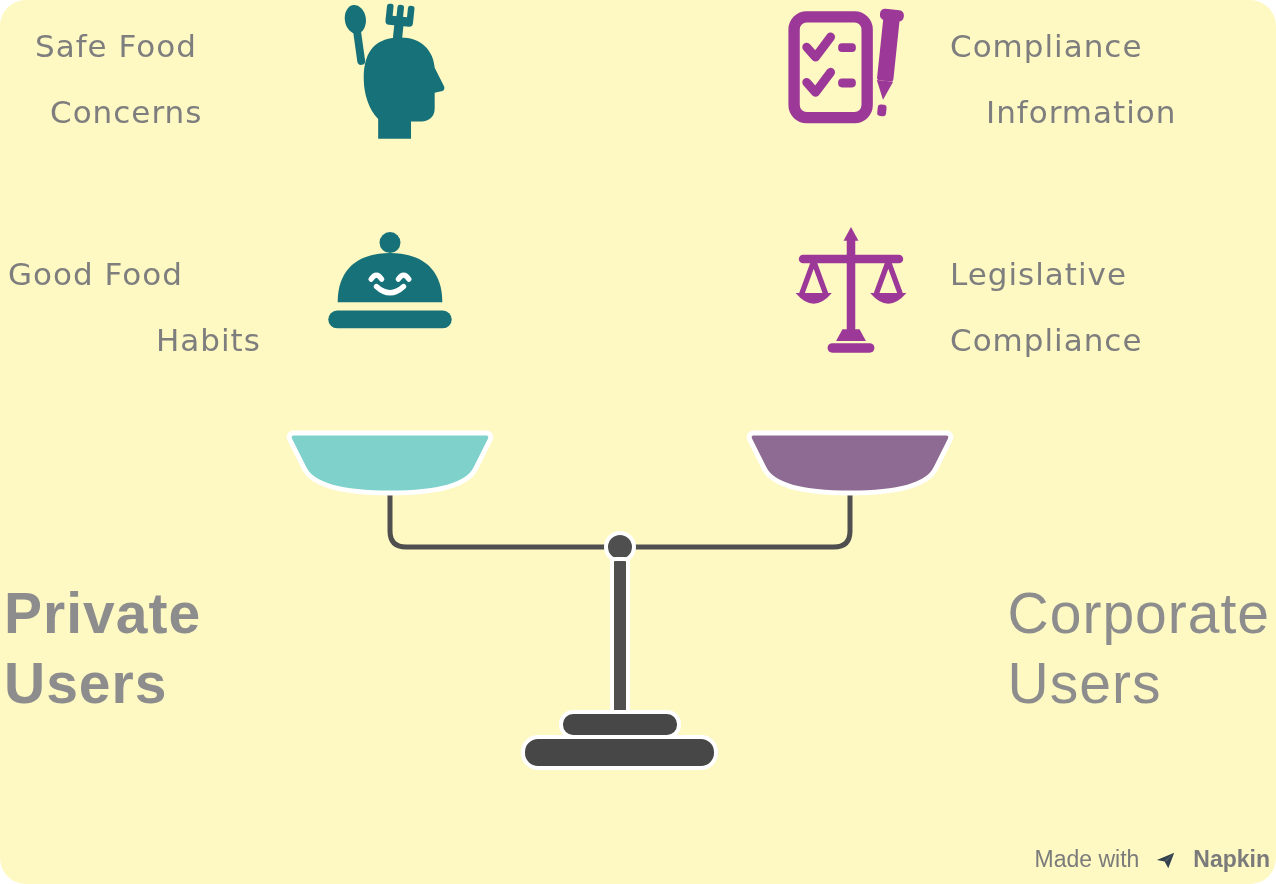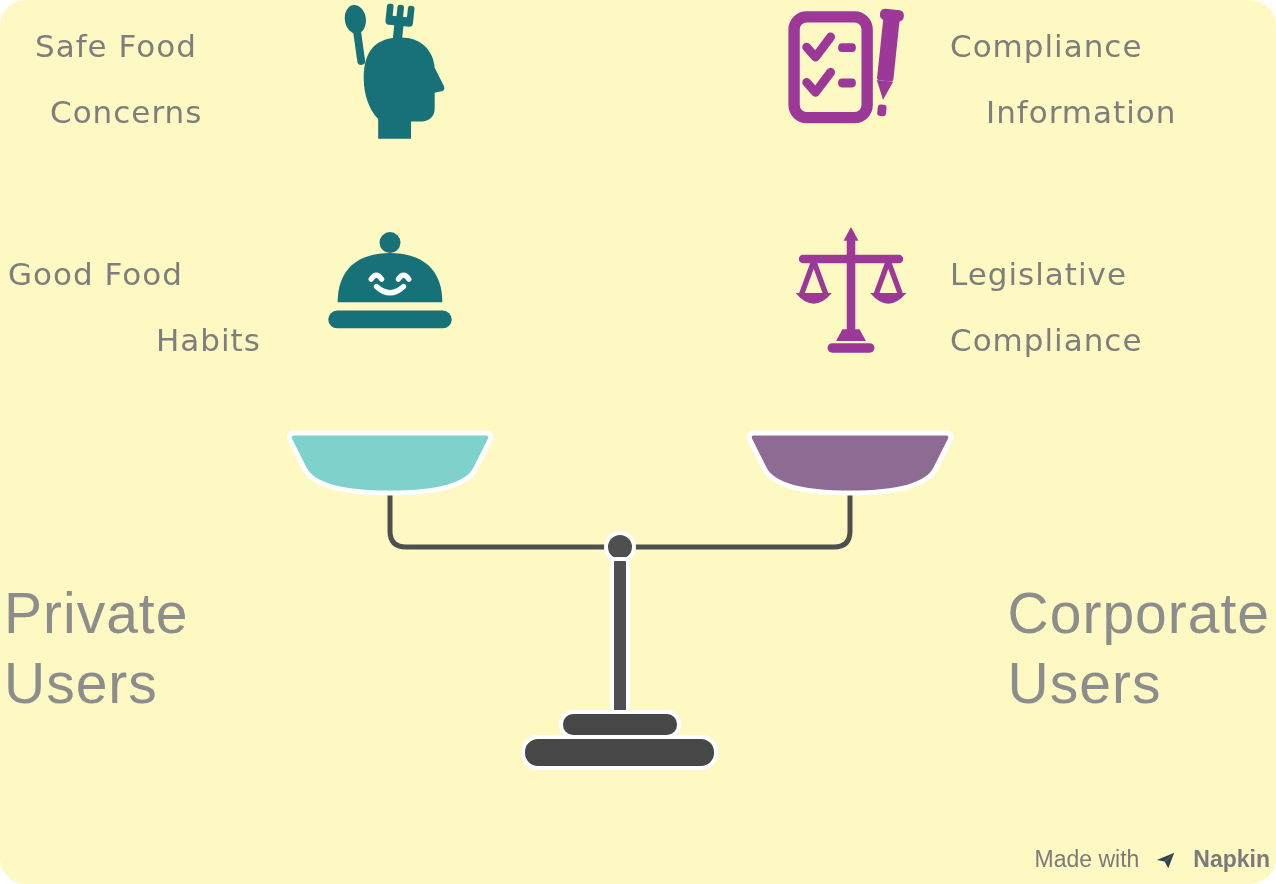--- a/index.html
+++ b/index.html
@@ -130,21 +130,21 @@
     <path d="M 474 10 L 666 10 C 670 10 672 13 670 17 L 656 45 C 648 62 620 70 570 70 C 520 70 492 62 484 45 L 470 17 C 468 13 470 10 474 10 Z" style="fill:var(--mauve);stroke:#ffffff;stroke-width:5;"></path>
 
     <circle cx="340" cy="124" r="14" style="fill:var(--hardware-gray);stroke:#ffffff;stroke-width:4;"></circle>
 
     <rect x="332" y="136" width="16" height="160" rx="3" style="fill:var(--hardware-gray);stroke:#ffffff;stroke-width:4;"></rect>
 
     <rect x="281" y="289" width="118" height="25" rx="12" style="fill:var(--hardware-dark);stroke:#ffffff;stroke-width:4;"></rect>
     <rect x="243" y="314" width="193" height="31" rx="15" style="fill:var(--hardware-dark);stroke:#ffffff;stroke-width:4;"></rect>
   </svg>
 
-  <div class="big-label" style="left:4px;top:578px;">
+  <div class="big-label" style="left:4px;top:578px;font-weight:bold;">
     <div>Private</div>
     <div>Users</div>
   </div>
   <div class="big-label right" style="right:6px;top:578px;">
     <div>Corporate</div>
     <div>Users</div>
   </div>
 
   <div id="watermark">
     <span>Made with</span>

